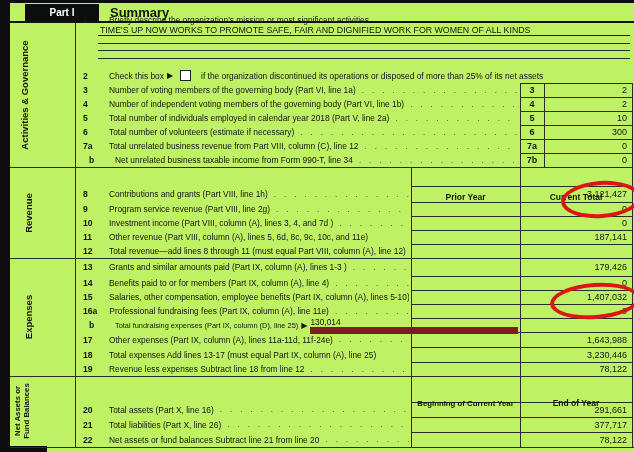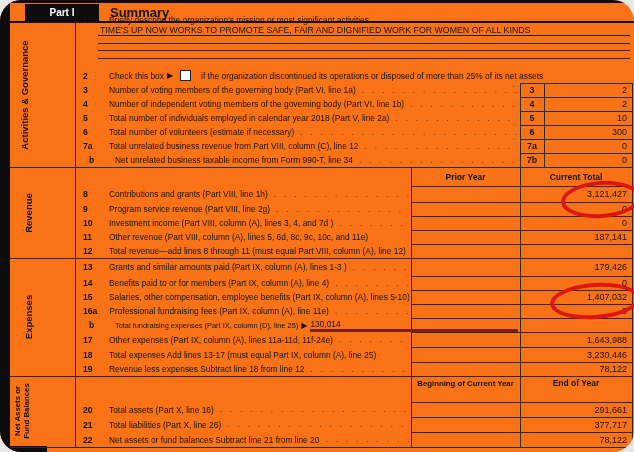--- a/index.html
+++ b/index.html
@@ -1,17 +1,17 @@
 <!DOCTYPE html>
 <html><head>
 <meta charset="utf-8">
 <style>
   html,body{margin:0;padding:0;background:#e8e8e8;}
-  #page{position:relative;width:634px;height:452px;background:#f97316;overflow:hidden;
-        font-family:"Liberation Sans","DejaVu Sans",sans-serif;color:#141414;border-radius:21px;}
+  #page{position:relative;width:634px;height:452px;background:#bef264;overflow:hidden;
+        font-family:"Liberation Sans","DejaVu Sans",sans-serif;color:#141414;}
   .abs{position:absolute;}
   .bar{background:#0d0d0d;}
   .hline{background:#2b2b2b;height:1px;}
   .vline{background:#2b2b2b;width:1px;}
   
   #part-box{left:25px;top:4px;width:74px;height:17px;background:#0d0d0d;color:#fff;
             font-weight:bold;font-size:10px;display:flex;align-items:center;justify-content:center;}
   #summary-title{left:110px;top:5px;font-weight:bold;font-size:13px;}
   
   .side-label{position:absolute;font-weight:bold;white-space:nowrap;
@@ -27,24 +27,24 @@
   .ltext.small{font-size:7.4px;}
   .dots{flex:1 1 auto;overflow:hidden;white-space:nowrap;letter-spacing:8px;
         font-size:8px;margin-left:6px;color:#222;}
   .cell{position:absolute;top:0;bottom:0;display:flex;align-items:center;
         justify-content:flex-end;padding-right:5px;font-size:9px;box-sizing:border-box;}
   .cell.c1{left:411px;width:109px;}
   .cell.c2{left:520px;width:112px;padding-left:23px;}
   .cell.govnum{left:520px;width:24px;justify-content:center;font-weight:bold;font-size:9px;padding-right:0;}
   .cell.govval{left:544px;width:88px;}
   .colhead{position:absolute;display:flex;align-items:center;justify-content:center;
-           font-weight:bold;font-size:8.5px;box-sizing:border-box;}
+           font-weight:bold;font-size:8.5px;box-sizing:border-box;margin-top:20px;}
   .arrow{font-size:8px;margin:0 3px;flex:0 0 auto;}
   .checkbox{width:9px;height:9px;border:1px solid #222;background:#fff;margin:0 4px;flex:0 0 auto;}
-  .amount-underline{border-bottom:3px solid #7f1d1d;width:218px;font-size:8.4px;flex:0 0 auto;}
+  .amount-underline{border-bottom:7px solid #7f1d1d;width:218px;font-size:8.4px;flex:0 0 auto;}
   .circle{position:absolute;border:4px solid #dd1515;border-radius:50%;}
   .blankline{position:absolute;background:#2b2b2b;height:1px;}
 </style>
 </head>
 <body>
 
 <div id="page">
 
   <div class="abs bar" style="left:0;top:0;width:634px;height:3px"></div>
   <div class="abs bar" style="left:0;top:3px;width:10px;height:449px"></div>

